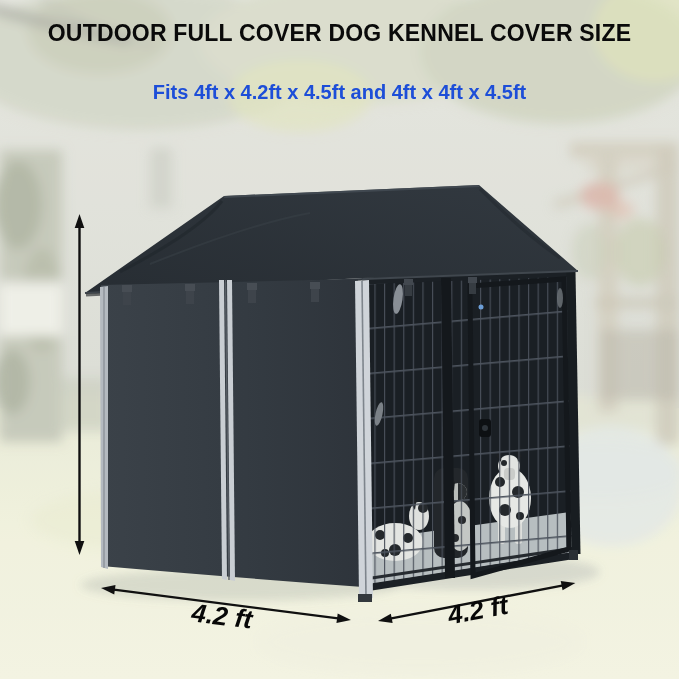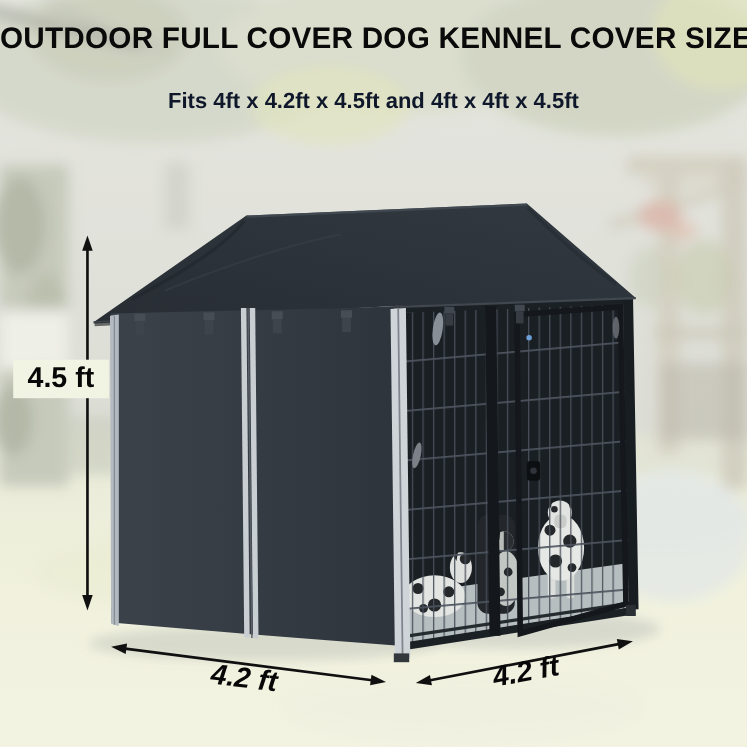--- a/index.html
+++ b/index.html
@@ -4,26 +4,26 @@
 <style>
   html,body{margin:0;padding:0;background:#ffffff;}
   .stage{
     position:relative;width:679px;height:679px;overflow:hidden;
     font-family:"Liberation Sans", sans-serif;
     background:#e7e8e0;
   }
   .stage svg{position:absolute;left:0;top:0;}
   .page-title{
     position:absolute;left:0;top:20px;width:679px;text-align:center;
-    font-size:27px;font-weight:700;color:#0a0a0a;letter-spacing:0.2px;
+    font-size:23px;font-weight:700;color:#0a0a0a;letter-spacing:0.2px;
     white-space:nowrap;
   }
   .subtitle{
     position:absolute;left:0;top:78px;width:679px;text-align:center;
-    font-size:20px;font-weight:700;color:#0f172a;line-height:28px;
+    font-size:20px;font-weight:700;color:#1d4ed8;line-height:28px;
   }
   .dim-label{
     position:absolute;color:#070707;font-weight:700;white-space:nowrap;
   }
   .label-height{
     left:12px;top:327px;font-size:26px;
     background:#f2f4e3;padding:1px 13px 3px 13px;
   }
   .label-width{
     left:162px;top:601px;width:120px;text-align:center;
@@ -265,17 +265,16 @@
         <polygon points="0,0 14,-4.8 14,4.8" stroke="none"></polygon>
         <polygon points="201,0 187,-4.8 187,4.8" stroke="none"></polygon>
       </g>
     </g>
   </svg>
 
   <div class="page-title">OUTDOOR FULL COVER DOG KENNEL COVER SIZE</div>
   <div class="subtitle">
     <div>Fits 4ft x 4.2ft x 4.5ft and 4ft x 4ft x 4.5ft</div>
   </div>
-  <div class="dim-label label-height">4.5 ft</div>
   <div class="dim-label label-width">4.2 ft</div>
   <div class="dim-label label-depth">4.2 ft</div>
 
 </div>
 
 </body></html>

